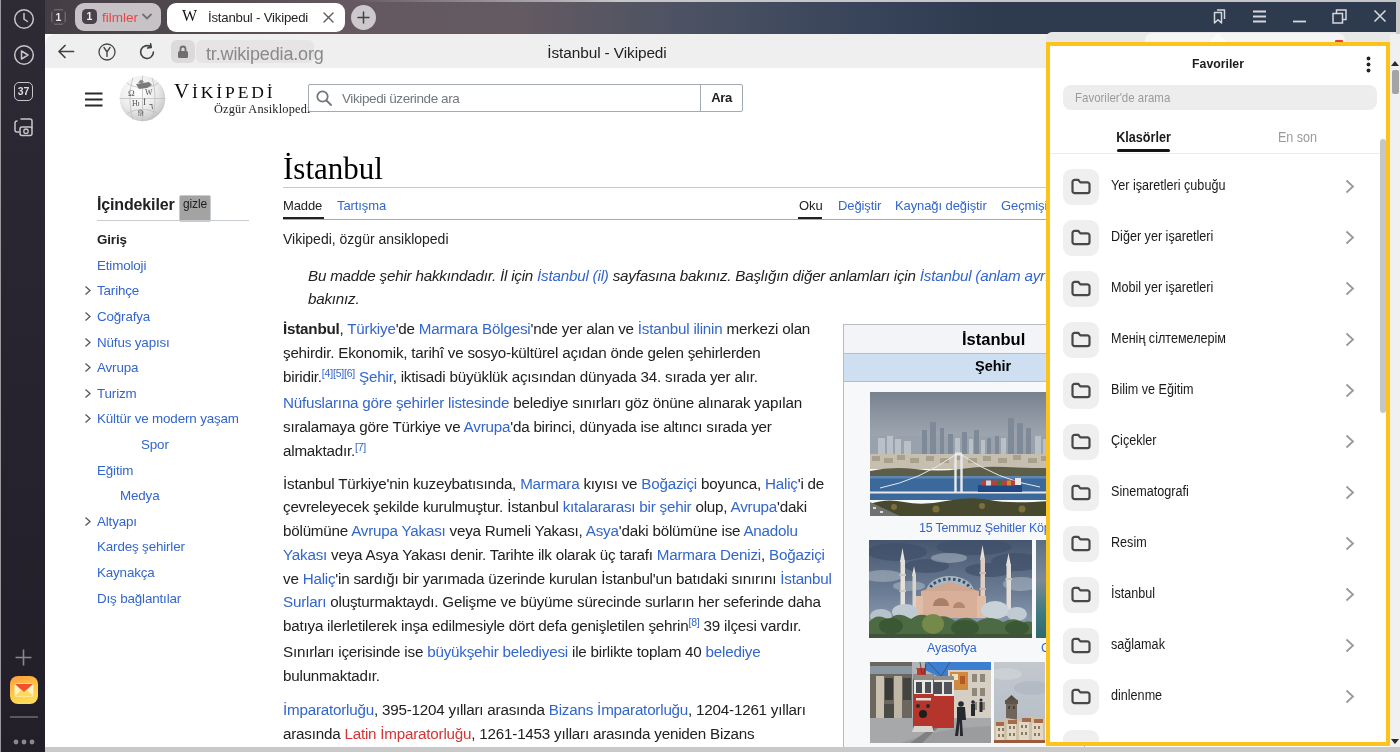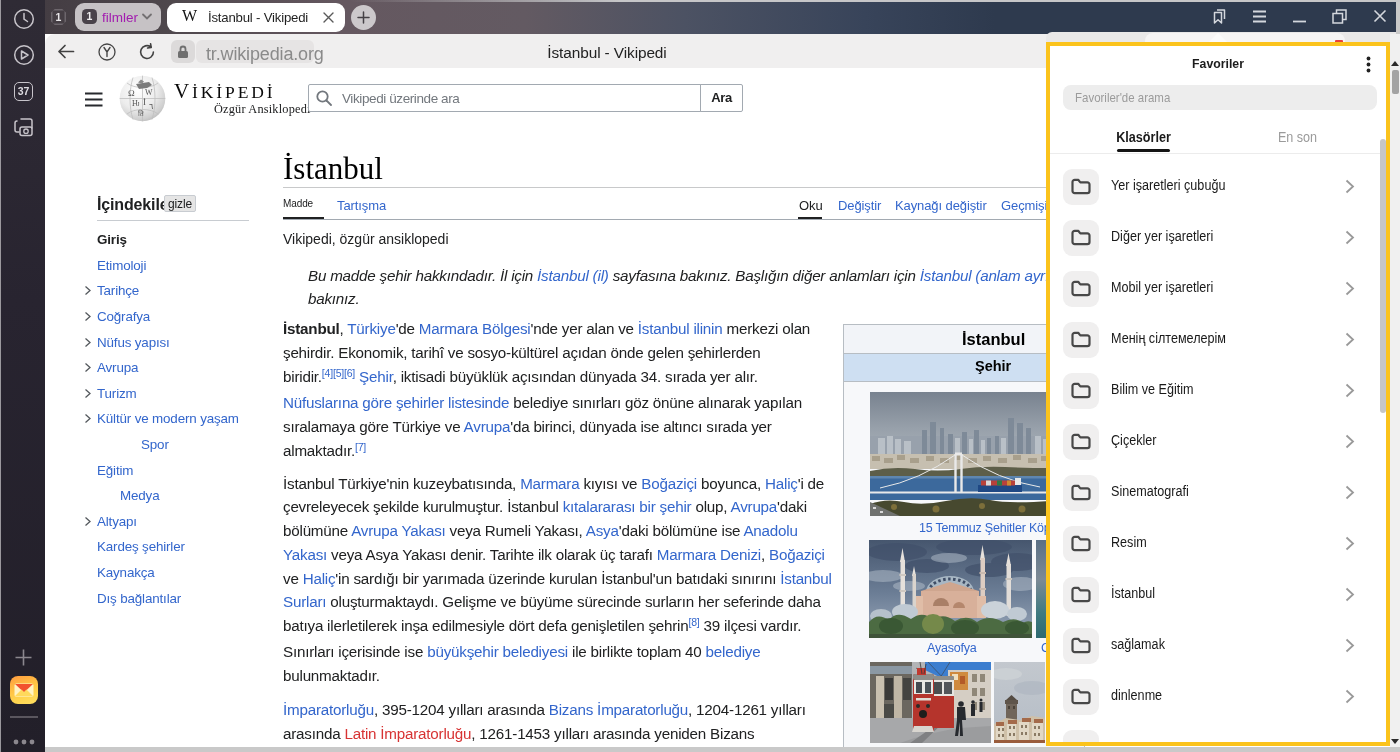--- a/index.html
+++ b/index.html
@@ -20,21 +20,21 @@
   <div class="a" style="left:620px;top:0;width:780px;height:2px;background:#c6c6c8;"></div>
   <div class="a" style="left:350px;top:0;width:270px;height:2px;background:linear-gradient(to right,rgba(198,198,200,0),#c6c6c8);"></div>
 
   <div class="a" style="left:51px;top:9px;width:15px;height:16px;background:#453e44;
        clip-path:polygon(25% 0,75% 0,100% 22%,100% 78%,75% 100%,25% 100%,0 78%,0 22%);
        box-shadow:inset 0 0 0 1.5px #6d666c;color:#e8e6e8;font-size:10.5px;font-weight:bold;
        text-align:center;line-height:16px;">1</div>
   <div class="a" style="left:75px;top:3px;width:86px;height:28px;background:#c6c2c5;border-radius:9px;"></div>
   <div class="a" style="left:82px;top:9px;width:15px;height:15px;background:#49424a;border-radius:4.5px;
        color:#efedef;font-size:10.5px;font-weight:bold;text-align:center;line-height:15px;">1</div>
-  <div class="a" style="left:102px;top:9.5px;color:#a21caf;font-size:13.5px;">filmler</div>
+  <div class="a" style="left:102px;top:9.5px;color:#ef4444;font-size:13.5px;">filmler</div>
   <svg class="a" style="left:141px;top:13px;" width="12" height="8" viewBox="0 0 12 8">
     <path d="M2 1.5 L6 5.5 L10 1.5" fill="none" stroke="#737072" stroke-width="1.8" stroke-linecap="round"></path>
     </svg>
   <div class="a" style="left:167px;top:3px;width:178px;height:28.5px;background:#ffffff;border-radius:9px;"></div>
   <div class="a" style="left:182px;top:7px;color:#111;font-size:16px;font-family:'Liberation Serif',serif;">W</div>
   <div class="a nw" style="left:206px;top:9.5px;width:104px;color:#1f1f1f;font-size:13.2px;letter-spacing:-0.2px;text-align:center;">İstanbul - Vikipedi</div>
   <svg class="a" style="left:322px;top:11px;" width="13" height="13" viewBox="0 0 13 13">
     <path d="M2 2 L11 11 M11 2 L2 11" fill="none" stroke="#5a5a5a" stroke-width="1.4" stroke-linecap="round"></path>
     </svg>
   <div class="a" style="left:351px;top:5px;width:25px;height:25px;background:#ccc8cb;border-radius:50%;"></div>
@@ -159,21 +159,21 @@
     <svg class="a" style="left:316px;top:90px;" width="16" height="16" viewBox="0 0 16 16">
       <circle cx="6.5" cy="6.5" r="5.2" fill="none" stroke="#72777d" stroke-width="1.8"></circle>
       <path d="M10.5 10.5 L15 15" stroke="#72777d" stroke-width="1.8" stroke-linecap="round"></path>
       </svg>
     <div class="a nw" style="left:342px;top:91px;color:#72777d;font-size:13.5px;letter-spacing:-0.4px;">Vikipedi üzerinde ara</div>
     <div class="a" style="left:700px;top:84px;width:41px;height:26px;border:1px solid #a2a9b1;border-radius:0 2px 2px 0;background:#fff;
          color:#202122;font-size:13px;letter-spacing:-0.4px;font-weight:bold;text-align:center;line-height:26px;">Ara</div>
   </div>
   <div id="toc" style="position:absolute;left:0;top:0;font-size:13.4px;letter-spacing:-0.15px;">
     <div class="a nw" style="left:97px;top:196px;font-size:16px;font-weight:bold;color:#202122;">İçindekiler</div>
-    <div class="a nw" style="left:164px;top:194.5px;padding:1px 3px 0;border:1px solid #c8ccd1;border-radius:2px;background:#e5e5e5;font-size:12px;color:#202122;">gizle</div>
+    <div class="a nw" style="left:179px;top:194.5px;padding:1px 3px 10px;border:1px solid #c8ccd1;border-radius:2px;background:#a3a3a3;font-size:12px;color:#202122;">gizle</div>
     <div class="a" style="left:97px;top:220px;width:152px;height:1px;background:#c8ccd1;"></div>
     <div class="a nw" style="left:97px;top:232px;font-weight:bold;color:#202122;">Giriş</div>
     <div class="a nw blue" style="left:97px;top:257.5px;">Etimoloji</div>
     <div class="a nw blue" style="left:97px;top:283px;">Tarihçe</div>
     <div class="a nw blue" style="left:97px;top:309px;">Coğrafya</div>
     <div class="a nw blue" style="left:97px;top:334.5px;">Nüfus yapısı</div>
     <div class="a nw blue" style="left:97px;top:360px;">Avrupa</div>
     <div class="a nw blue" style="left:97px;top:385.5px;">Turizm</div>
     <div class="a nw blue" style="left:97px;top:411px;">Kültür ve modern yaşam</div>
     <div class="a nw blue" style="left:97px;top:437px;margin-left:44px;">Spor</div>
@@ -201,21 +201,21 @@
     <svg class="a" style="left:83px;top:414px;" width="9" height="9" viewBox="0 0 9 9">
         <path d="M2.5 0.5 L7 4.5 L2.5 8.5" fill="none" stroke="#54595d" stroke-width="1.3"></path>
       </svg>
     <svg class="a" style="left:83px;top:516.5px;" width="9" height="9" viewBox="0 0 9 9">
         <path d="M2.5 0.5 L7 4.5 L2.5 8.5" fill="none" stroke="#54595d" stroke-width="1.3"></path>
       </svg>
   </div>
   <div id="article" style="position:absolute;left:0;top:0;color:#202122;">
     <div class="a nw" style="left:283px;top:151px;font-family:'Liberation Serif',serif;font-size:31px;color:#000;">İstanbul</div>
     <div class="a" style="left:283px;top:186.5px;width:800px;height:1px;background:#c8c9ca;"></div>
-    <div class="a nw" style="left:283px;top:198px;font-size:10px;letter-spacing:-0.1px;">Madde</div>
+    <div class="a nw" style="left:283px;top:198px;font-size:13px;letter-spacing:-0.1px;">Madde</div>
     <div class="a nw blue" style="left:337px;top:198px;font-size:13px;letter-spacing:-0.1px;">Tartışma</div>
     <div class="a" style="left:283px;top:217px;width:41px;height:2.5px;background:#202122;"></div>
     <div class="a nw" style="left:799px;top:198px;font-size:13px;letter-spacing:-0.1px;">Oku</div>
     <div class="a" style="left:798px;top:217px;width:24px;height:2.5px;background:#202122;"></div>
     <div class="a nw blue" style="left:838px;top:198px;font-size:13px;letter-spacing:-0.1px;">Değiştir</div>
     <div class="a nw blue" style="left:895px;top:198px;font-size:13px;letter-spacing:-0.1px;">Kaynağı değiştir</div>
     <div class="a nw blue" style="left:1001px;top:198px;font-size:13px;letter-spacing:-0.1px;">Geçmişi gör</div>
     <div class="a" style="left:283px;top:219px;width:800px;height:1px;background:#a2a9b1;"></div>
     <div class="a nw" style="left:283px;top:231px;font-size:14px;">Vikipedi, özgür ansiklopedi</div>
     <div class="a" style="left:308px;top:264px;font-size:15.2px;letter-spacing:-0.21px;font-style:italic;line-height:23px;">

